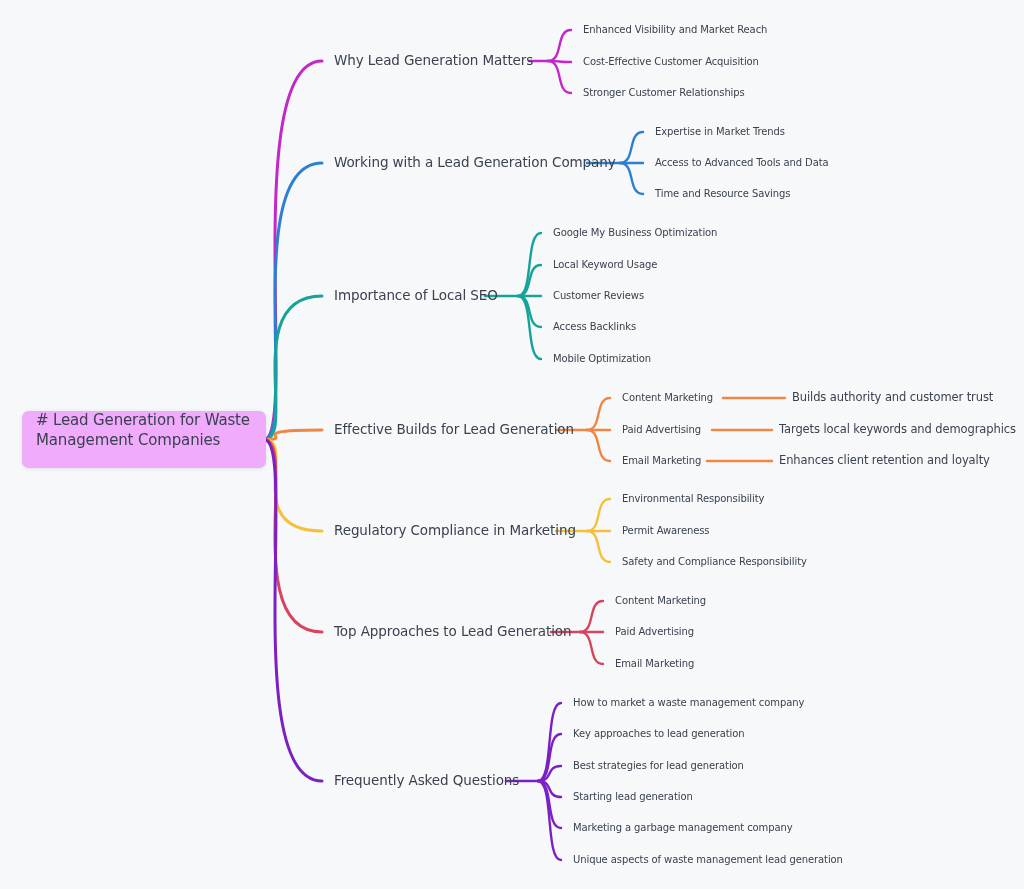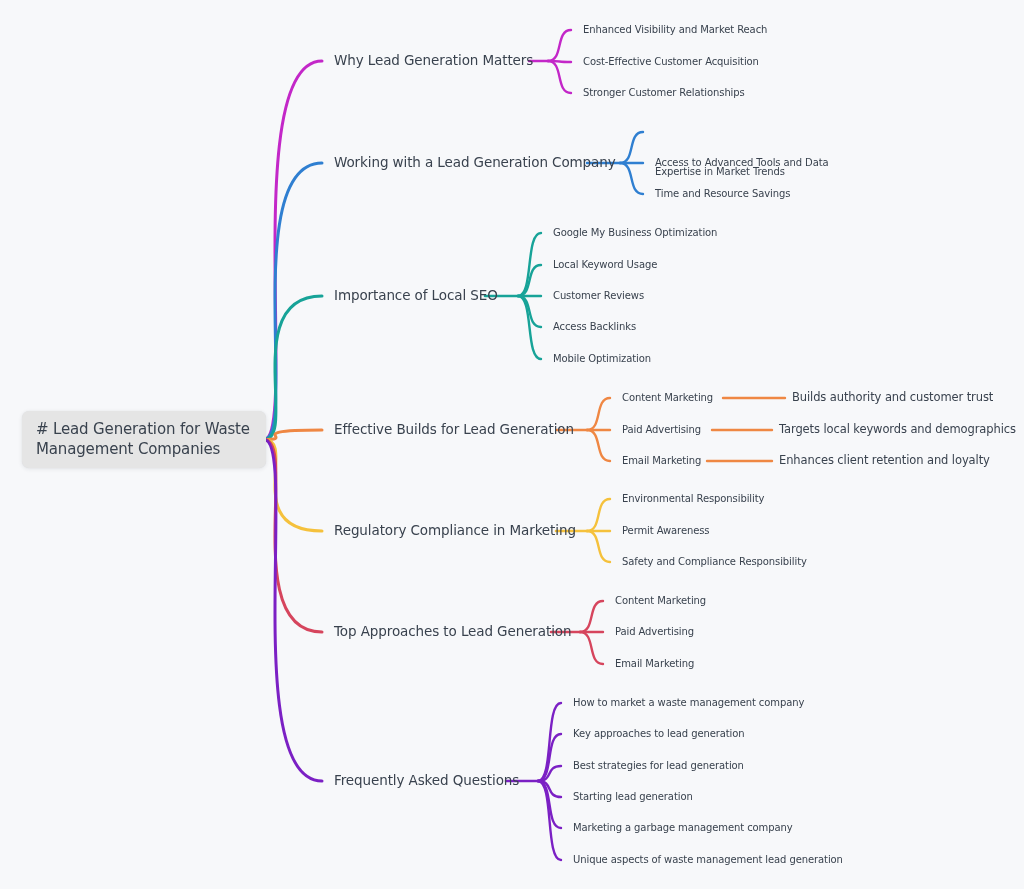--- a/index.html
+++ b/index.html
@@ -44,25 +44,25 @@
   .lvl3-label {
     font-size: 11.5px;
     letter-spacing: -0.1px;
   }
   #root-node {
     position: absolute;
     left: 22px;
     top: 411px;
     width: 244px;
     height: 57px;
-    background: #e5e5e5;
+    background: #f0abfc;
     border-radius: 7px;
     box-shadow: 0 1px 4px rgba(35,45,60,0.10), 0 0 1px rgba(35,45,60,0.10);
     display: flex;
-    align-items: center;
+    align-items: flex-start;
     box-sizing: border-box;
     padding: 0 12px 0 14px;
   }
   #root-node .root-text {
     font-size: 15px;
     color: #39424e;
     line-height: 1.32;
     white-space: pre-line;
     letter-spacing: -0.15px;
   }
@@ -122,21 +122,21 @@
     <div class="root-text"># Lead Generation for Waste
 Management Companies</div>
   </div>
 
   <div id="labels-layer">
       <div class="node-label lvl1-label" style="left: 334px; top: 61px; transform: translateY(-50%);">Why Lead Generation Matters</div>
       <div class="node-label lvl2-label" style="left: 583px; top: 30px; transform: translateY(-50%);">Enhanced Visibility and Market Reach</div>
       <div class="node-label lvl2-label" style="left: 583px; top: 62px; transform: translateY(-50%);">Cost-Effective Customer Acquisition</div>
       <div class="node-label lvl2-label" style="left: 583px; top: 93px; transform: translateY(-50%);">Stronger Customer Relationships</div>
       <div class="node-label lvl1-label" style="left: 334px; top: 163px; transform: translateY(-50%);">Working with a Lead Generation Company</div>
-      <div class="node-label lvl2-label" style="left: 655px; top: 132px; transform: translateY(-50%); margin-top: 40px;">Expertise in Market Trends</div>
+      <div class="node-label lvl2-label" style="left: 655px; top: 132px; transform: translateY(-50%);">Expertise in Market Trends</div>
       <div class="node-label lvl2-label" style="left: 655px; top: 163px; transform: translateY(-50%);">Access to Advanced Tools and Data</div>
       <div class="node-label lvl2-label" style="left: 655px; top: 194px; transform: translateY(-50%);">Time and Resource Savings</div>
       <div class="node-label lvl1-label" style="left: 334px; top: 296px; transform: translateY(-50%);">Importance of Local SEO</div>
       <div class="node-label lvl2-label" style="left: 553px; top: 233px; transform: translateY(-50%);">Google My Business Optimization</div>
       <div class="node-label lvl2-label" style="left: 553px; top: 265px; transform: translateY(-50%); text-align: center;">Local Keyword Usage</div>
       <div class="node-label lvl2-label" style="left: 553px; top: 296px; transform: translateY(-50%);">Customer Reviews</div>
       <div class="node-label lvl2-label" style="left: 553px; top: 327px; transform: translateY(-50%);">Access Backlinks</div>
       <div class="node-label lvl2-label" style="left: 553px; top: 359px; transform: translateY(-50%);">Mobile Optimization</div>
       <div class="node-label lvl1-label" style="left: 334px; top: 430px; transform: translateY(-50%);">Effective Builds for Lead Generation</div>
       <div class="node-label lvl2-label" style="left: 622px; top: 398px; transform: translateY(-50%);">Content Marketing</div>

